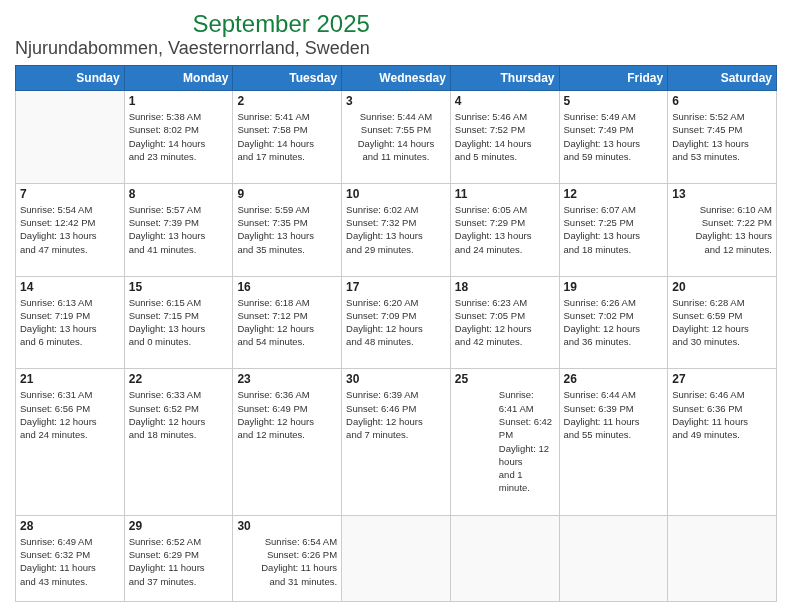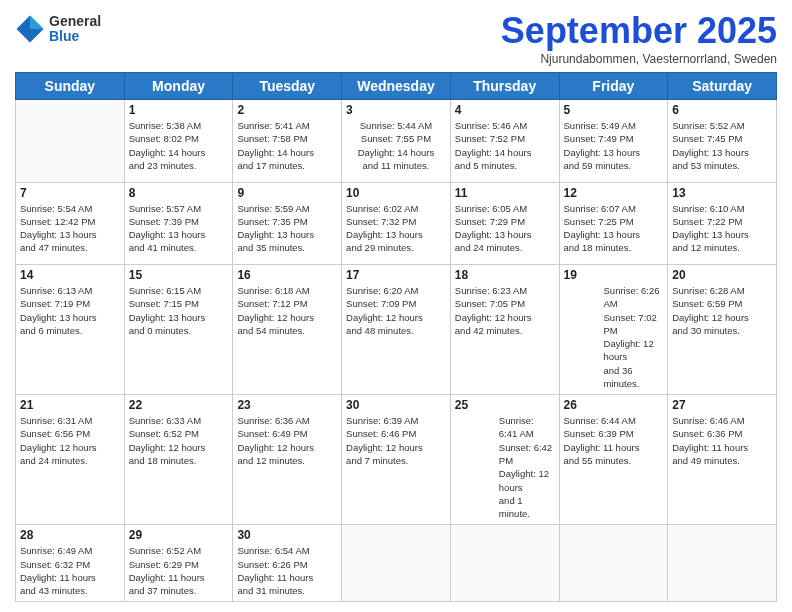--- a/index.html
+++ b/index.html
@@ -40,42 +40,42 @@
     .logo-text .blue { color: #1a6abf; }
     .logo-icon {
       width: 30px;
       height: 30px;
       margin-right: 4px;
     }
     .title-block {
       text-align: right;
     }
     .main-title {
-      font-size: 36px;
-      font-weight: bold;
-      color: #1d4ed8;
+      font-size: 24px;
+      font-weight: normal;
+      color: #15803d;
     }
     .subtitle {
-      font-size: 12px;
+      font-size: 18px;
       color: #444;
     }
     .calendar {
       flex: 1;
       border: 1px solid #ccc;
       border-collapse: collapse;
       width: 100%;
       table-layout: fixed;
     }
     .calendar th {
       background-color: #2979c7;
       color: #fff;
-      font-size: 14px;
+      font-size: 12px;
       font-weight: bold;
       padding: 5px 4px;
-      text-align: center;
+      text-align: right;
       border: 1px solid #2060a0;
     }
     .calendar td {
       border: 1px solid #ccc;
       vertical-align: top;
       padding: 3px 4px;
       font-size: 10px;
       color: #333;
       height: 82px;
     }
@@ -96,30 +96,20 @@
     }
     tr:last-child td {
       height: 75px;
     }
   </style>
 </head>
 <body>
 
 <div class="page">
   <div class="header">
-    <div class="logo">
-      <svg class="logo-icon" viewBox="0 0 40 40">
-        <polygon points="20,2 38,20 20,38 2,20" fill="#1a6abf"></polygon>
-        <polygon points="20,2 38,20 20,20" fill="#2d9cdb"></polygon>
-      </svg>
-      <div class="logo-text">
-        <span class="general">General</span>
-        <span class="blue">Blue</span>
-      </div>
-    </div>
     <div class="title-block">
       <div class="main-title">September 2025</div>
       <div class="subtitle">Njurundabommen, Vaesternorrland, Sweden</div>
     </div>
   </div>
 
   <table class="calendar">
     <thead>
       <tr id="days-header-row">
       <th>Sunday</th>
@@ -215,21 +205,21 @@
           </td>
           <td>
             <span class="day-number">12</span>
             <div class="day-info" style="white-space: pre-line;">Sunrise: 6:07 AM
 Sunset: 7:25 PM
 Daylight: 13 hours
 and 18 minutes.</div>
           </td>
           <td>
             <span class="day-number">13</span>
-            <div class="day-info" style="white-space: pre-line;">Sunrise: 6:10 AM
+            <div class="day-info" style="white-space: pre-line; text-align: right;">Sunrise: 6:10 AM
 Sunset: 7:22 PM
 Daylight: 13 hours
 and 12 minutes.</div>
           </td>
         </tr>
         <tr>
           <td>
             <span class="day-number">14</span>
             <div class="day-info" style="white-space: pre-line;">Sunrise: 6:13 AM
 Sunset: 7:19 PM
@@ -259,21 +249,21 @@
           </td>
           <td>
             <span class="day-number">18</span>
             <div class="day-info" style="white-space: pre-line;">Sunrise: 6:23 AM
 Sunset: 7:05 PM
 Daylight: 12 hours
 and 42 minutes.</div>
           </td>
           <td>
             <span class="day-number">19</span>
-            <div class="day-info" style="white-space: pre-line; margin-left: 40px;">Sunrise: 6:26 AM
+            <div class="day-info" style="white-space: pre-line;">Sunrise: 6:26 AM
 Sunset: 7:02 PM
 Daylight: 12 hours
 and 36 minutes.</div>
           </td>
           <td>
             <span class="day-number">20</span>
             <div class="day-info" style="white-space: pre-line;">Sunrise: 6:28 AM
 Sunset: 6:59 PM
 Daylight: 12 hours
 and 30 minutes.</div>
@@ -340,21 +330,21 @@
           </td>
           <td>
             <span class="day-number">29</span>
             <div class="day-info" style="white-space: pre-line;">Sunrise: 6:52 AM
 Sunset: 6:29 PM
 Daylight: 11 hours
 and 37 minutes.</div>
           </td>
           <td>
             <span class="day-number">30</span>
-            <div class="day-info" style="white-space: pre-line;">Sunrise: 6:54 AM
+            <div class="day-info" style="white-space: pre-line; text-align: right;">Sunrise: 6:54 AM
 Sunset: 6:26 PM
 Daylight: 11 hours
 and 31 minutes.</div>
           </td>
           <td class="empty-cell"></td>
           <td class="empty-cell"></td>
           <td class="empty-cell"></td>
           <td class="empty-cell"></td>
         </tr>
       </tbody>

